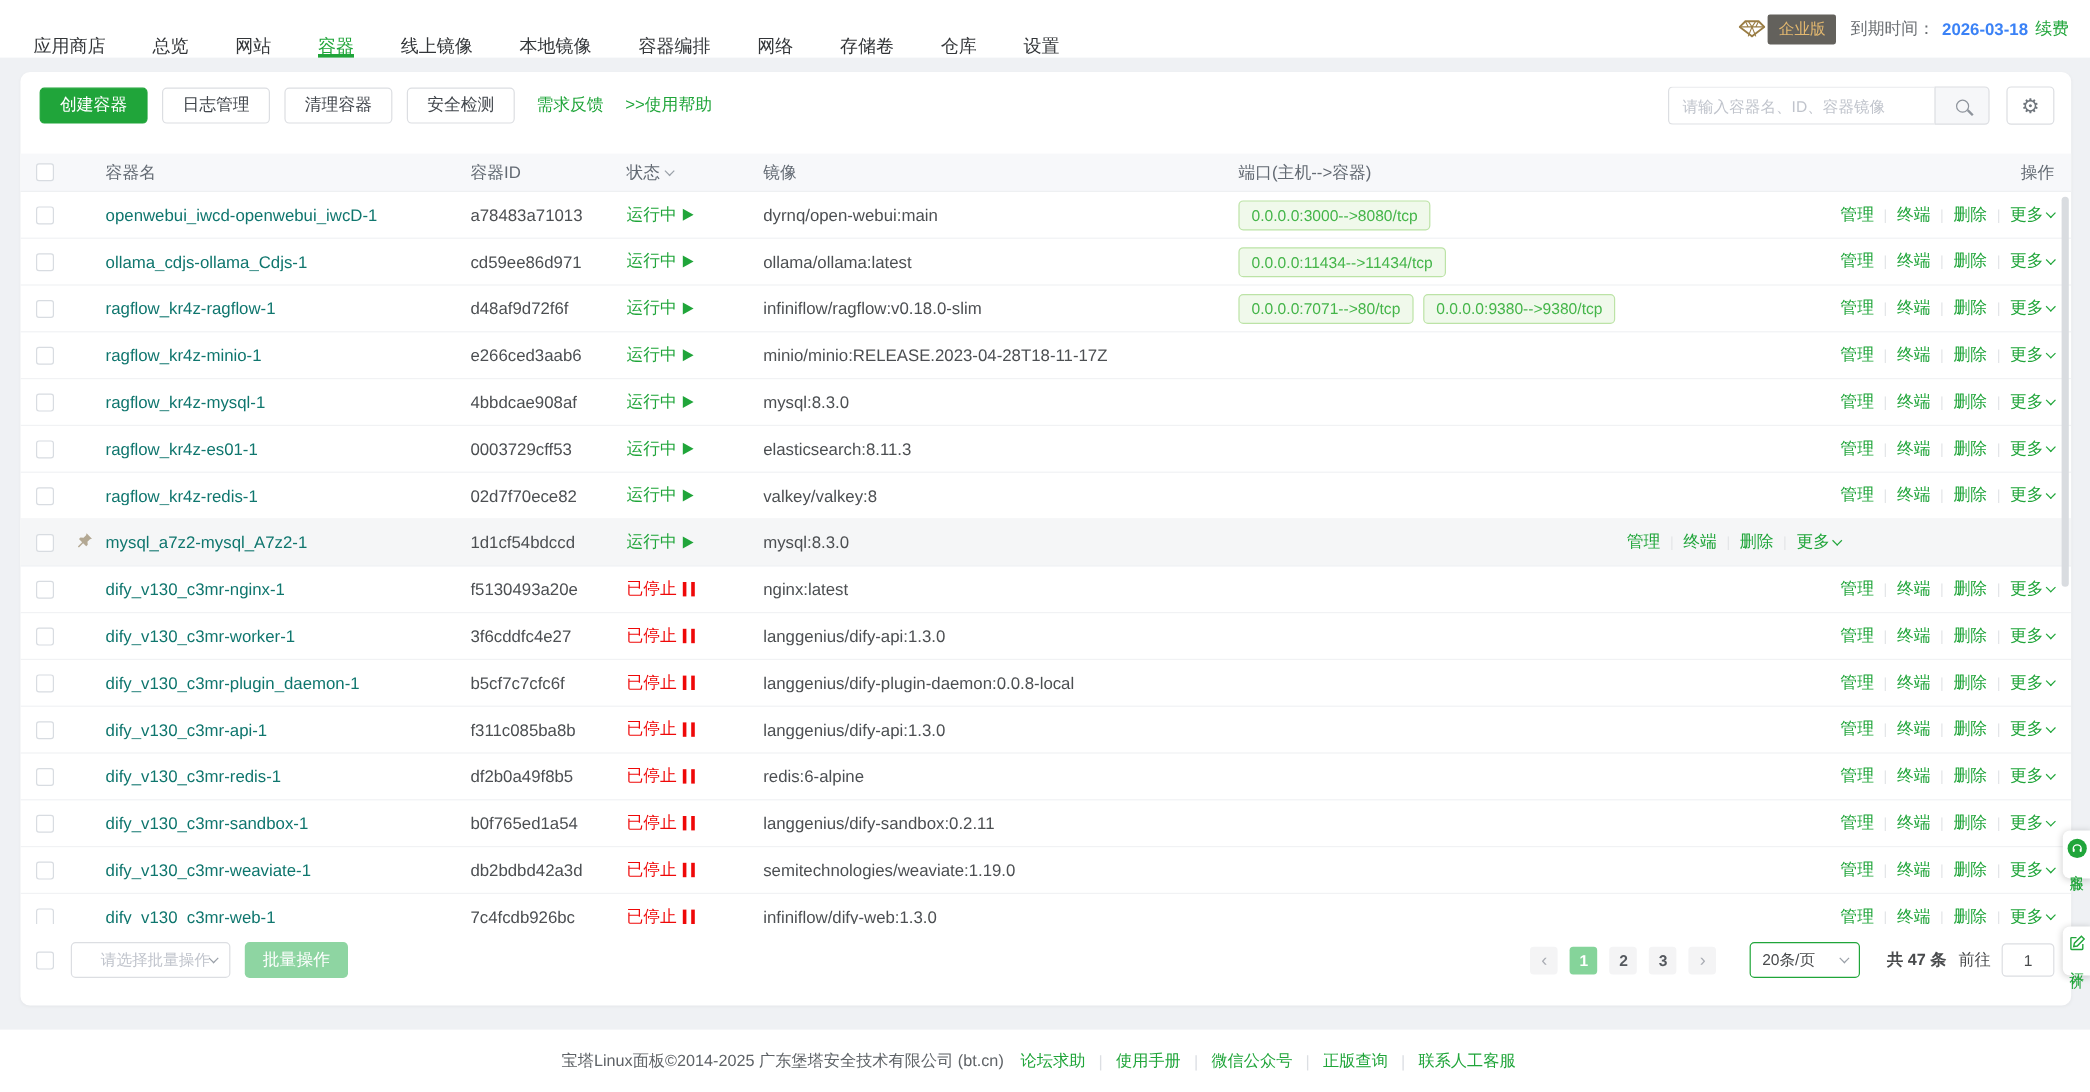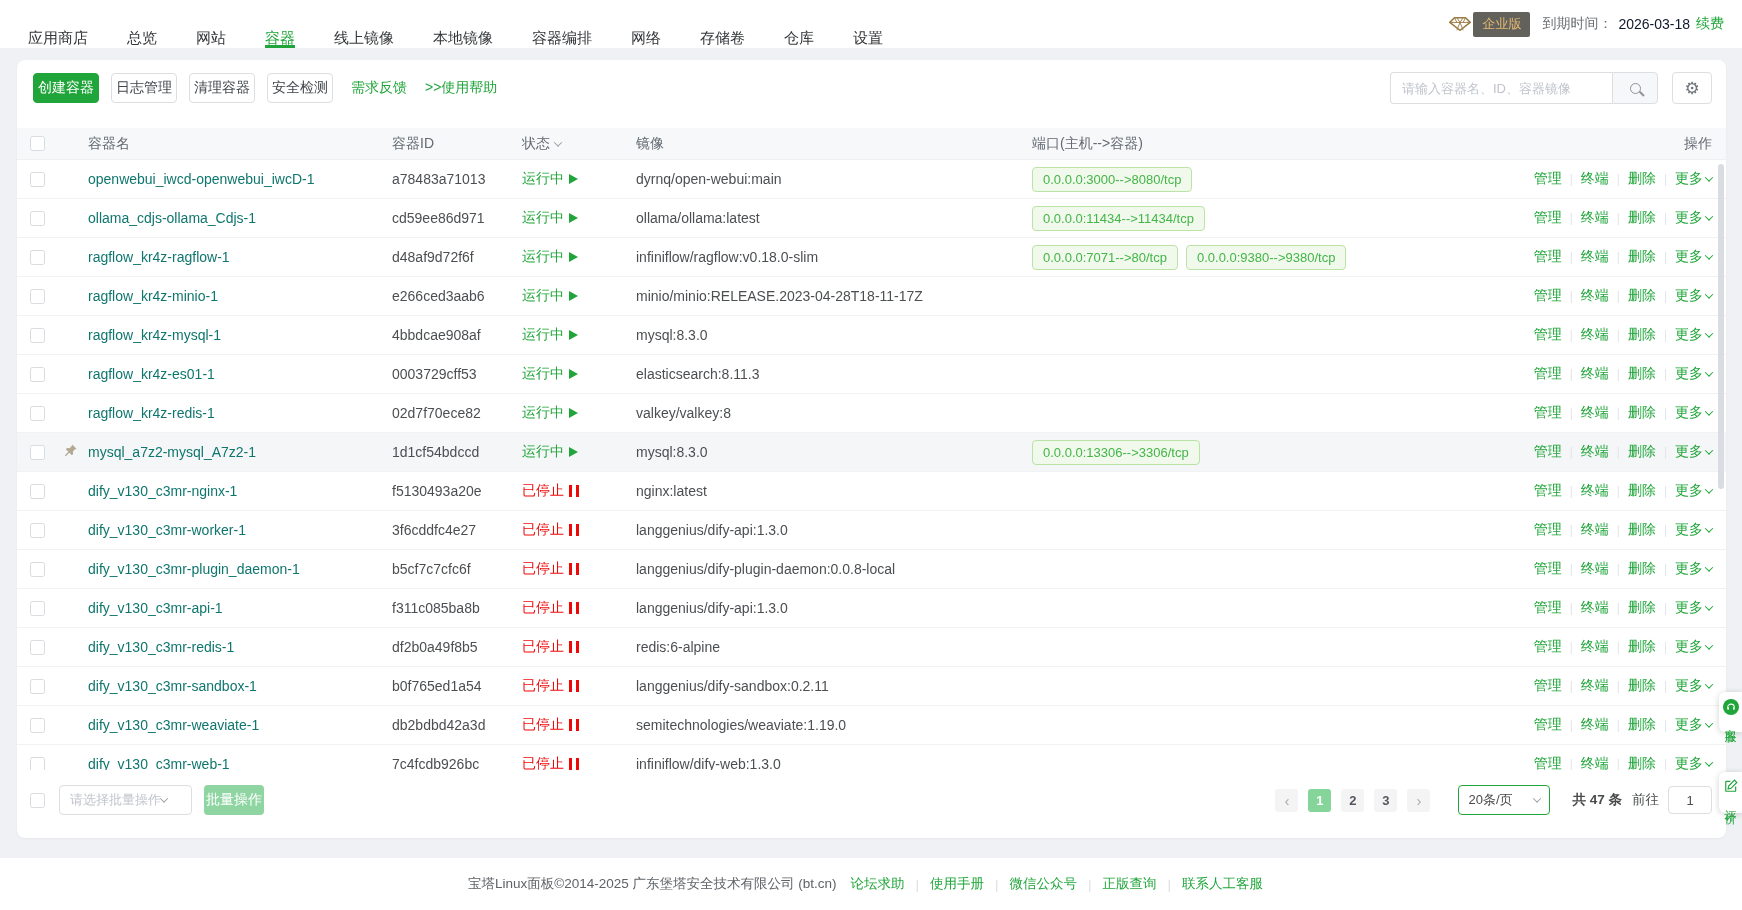--- a/index.html
+++ b/index.html
@@ -22,33 +22,33 @@
   .tab.active { color:#20a53a; }
   .tab.active::after {
     content:""; position:absolute; left:0; right:0; bottom:0; height:3px; background:#20a53a;
   }
   .license { margin-left:auto; display:flex; align-items:center; padding-right:18px; gap:6px; }
   .diamond { display:flex; align-items:center; margin-right:-4px; }
   .lic-badge {
     background:#63615c; color:#e3b86f; font-size:13px; padding:3px 9px 4px; border-radius:2px;
   }
   .expiry-label { color:#6b6f73; font-size:14px; margin-left:6px; }
-  .expiry-date { color:#0f172a; font-weight:normal; font-size:14px; }
+  .expiry-date { color:#3b82f6; font-weight:bold; font-size:14px; }
   .renew { color:#20a53a; font-size:14px; cursor:pointer; text-decoration:none; }
   
   .card {
     position:absolute; left:17px; top:60px; width:1709px; height:778px;
     background:#fff; border-radius:8px; box-shadow:0 1px 3px rgba(0,0,0,.04);
   }
   
   .toolbar {
     margin:12px 14px 0 16px; height:32px; display:flex; align-items:center; gap:12px;
   }
   .btn {
-    height:30px; padding:0 4px; border-radius:4px; font-size:14px; cursor:pointer;
+    height:30px; padding:0 16px; border-radius:4px; font-size:14px; cursor:pointer;
     background:#fff; border:1px solid #dcdee2; color:#42474d;
     font-family:inherit;
   }
   .btn.primary { background:#20a53a; border-color:#20a53a; color:#fff; }
   .tlink { color:#20a53a; font-size:14px; cursor:pointer; text-decoration:none; margin-left:6px; white-space:nowrap; }
   .search-cluster { margin-left:auto; display:flex; align-items:center; }
   .search-input {
     width:222px; height:32px; border:1px solid #dcdee2; border-right:none;
     border-radius:4px 0 0 4px; padding:0 11px; font-size:13px; color:#494b4d; outline:none;
     font-family:inherit;
@@ -105,25 +105,25 @@
   .chev { width:6px; height:6px; border-right:1.4px solid currentColor; border-bottom:1.4px solid currentColor;
     display:inline-block; transform:rotate(45deg) translate(-1px,-1px); }
   .chev.gray { color:#9aa0a8; }
   .vscroll { position:absolute; right:2px; top:104px; width:6px; height:325px; background:#d9dce0; border-radius:3px; }
   
   .batchbar {
     margin:5px 14px 0 13px; height:50px; display:flex; align-items:center;
   }
   .fake-select {
     width:133px; height:30px; border:1px solid #dcdee2; border-radius:4px; margin-left:14px;
-    display:flex; align-items:center; justify-content:flex-start; padding:0 10px;
+    display:flex; align-items:center; justify-content:flex-end; padding:0 10px;
     color:#c0c4cc; font-size:13px; cursor:pointer; background:#fff;
   }
   .batch-btn {
-    height:30px; padding:0 2px; margin-left:12px; border:none; border-radius:4px;
+    height:30px; padding:0 15px; margin-left:12px; border:none; border-radius:4px;
     background:#8ed5a2; color:#fff; font-size:14px; cursor:pointer; font-family:inherit;
   }
   .pager-zone { margin-left:auto; display:flex; align-items:center; }
   .pgbox {
     min-width:23px; height:23px; border-radius:3px; background:#f4f4f5; color:#54585e;
     display:flex; align-items:center; justify-content:center; font-size:13px; font-weight:bold;
     cursor:pointer; margin-left:10px; padding:0 4px;
   }
   .pgbox.arrow { color:#a8abb2; font-size:15px; font-weight:normal; }
   .pgbox.active { background:#85d49a; color:#fff; }
@@ -440,23 +440,20 @@
           <a class="name-link">mysql_a7z2-mysql_A7z2-1</a>
         </div>
         <div class="cell cid">1d1cf54bdccd</div>
         <div class="cell">
           <span class="status running">
             <span>运行中</span>
             <span class="play"></span>
           </span>
         </div>
         <div class="cell cimage">mysql:8.3.0</div>
-        <div class="cell ports">
-          <span class="port-badge">0.0.0.0:13306--&gt;3306/tcp</span>
-        </div>
         <div class="cell actions">
           <a class="action-link">管理</a>
           <span class="sep">|</span>
           <a class="action-link">终端</a>
           <span class="sep">|</span>
           <a class="action-link">删除</a>
           <span class="sep">|</span>
           <a class="action-link">更多<span class="chev"></span></a>
         </div>
       </div>

